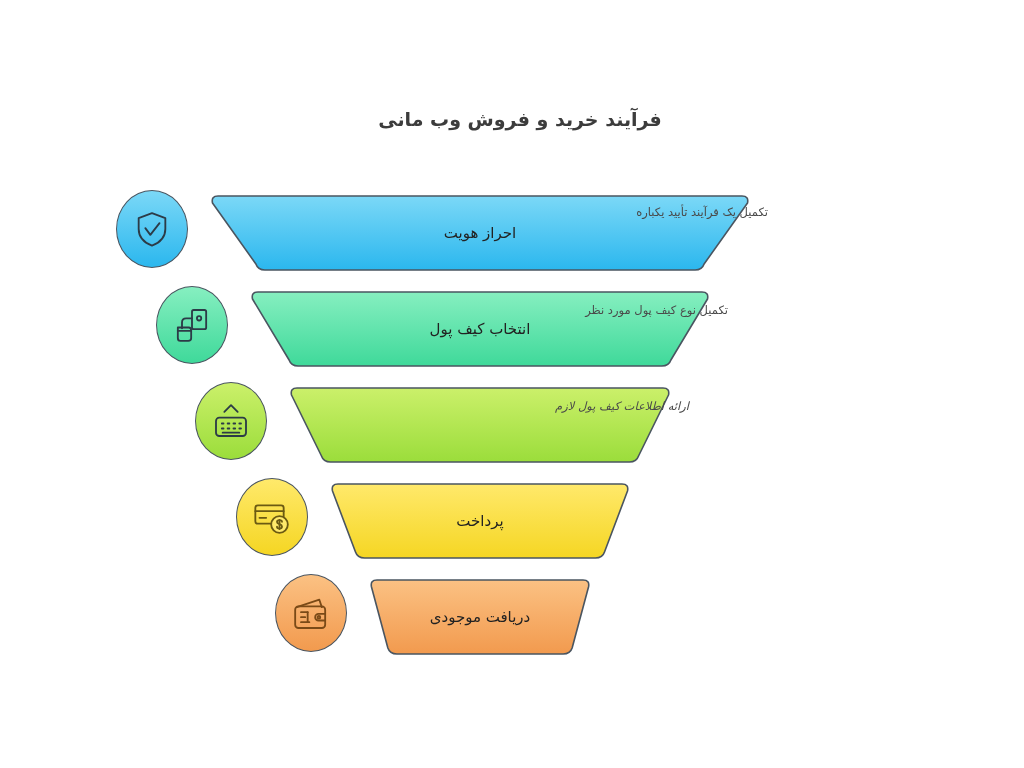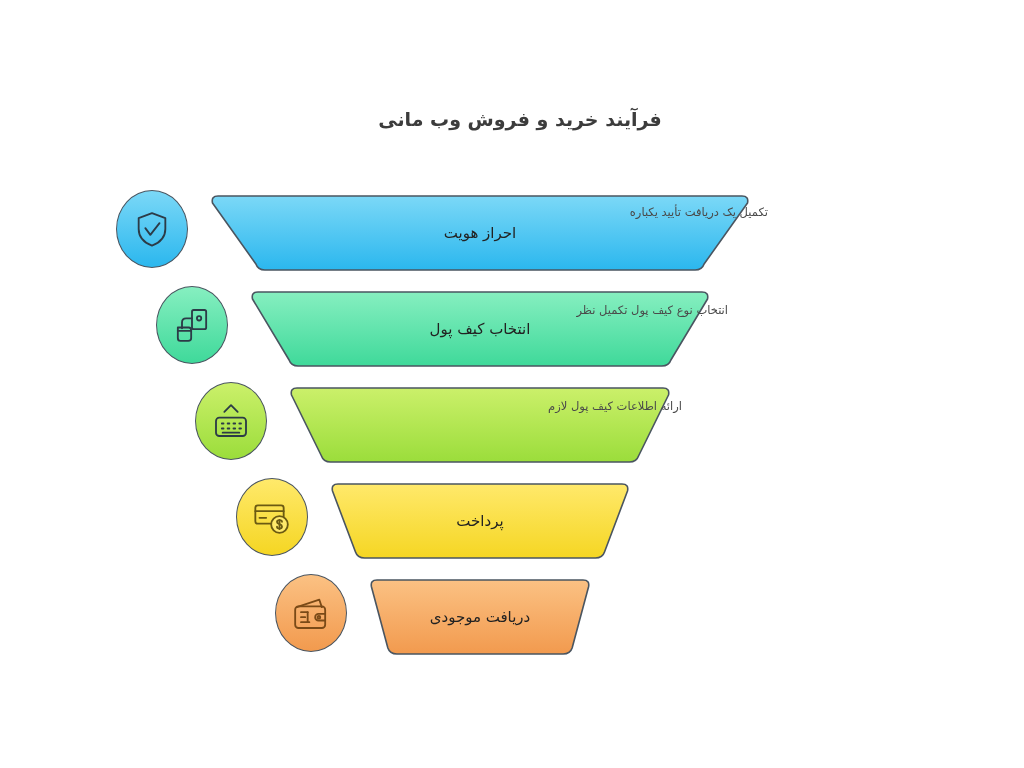--- a/index.html
+++ b/index.html
@@ -124,21 +124,21 @@
                 <linearGradient id="g0" x1="0" y1="0" x2="0" y2="1">
                   <stop offset="0%" stop-color="#7BD8F7"></stop>
                   <stop offset="100%" stop-color="#2BB7EE"></stop>
                 </linearGradient>
               </defs>
               <path d="M 8 2 L 532 2 Q 539 2 537.5 9 L 494.1 70 Q 492.1 76 485.1 76 L 54.900000000000006 76 Q 47.900000000000006 76 45.900000000000006 70 L 2.5 9 Q 1 2 8 2 Z" fill="url(#g0)" stroke="#4a5560" stroke-width="1.6" stroke-linejoin="round"></path>
             </svg>
           </div>
           <div class="stage-label">احراز هویت</div>
         </div>
-        <div class="stage-desc" style="right: 256px; top: 14px; width: 170px;">تکمیل یک دریافت تأیید یکباره</div>
+        <div class="stage-desc" style="right: 256px; top: 14px; width: 170px;">تکمیل یک فرآیند تأیید یکباره</div>
       </div>
       <div class="stage-row" style="top: 286px;">
         <div class="stage-icon-badge" style="left: 156px; background: linear-gradient(rgb(134, 239, 192) 0%, rgb(63, 217, 154) 100%); border: 1.6px solid rgb(74, 85, 96);">
           <svg viewBox="0 0 48 48" fill="none" stroke="#2c3b47" stroke-width="2.2" stroke-linecap="round" stroke-linejoin="round">
             <rect x="24" y="6" width="17" height="23" rx="2"></rect>
             <circle cx="32.5" cy="16" r="2.6"></circle>
             <path d="M24 16 L17 16 C14 16 12 18 12 21 V28"></path>
             <path d="M7 27 H20 C22 27 23 28.5 23 30.5 V40 C23 42 21.5 43 19.5 43 H10 C8 43 7 41.5 7 39.5 Z"></path>
             <path d="M7 31 H23"></path>
           </svg>
@@ -150,21 +150,21 @@
                 <linearGradient id="g1" x1="0" y1="0" x2="0" y2="1">
                   <stop offset="0%" stop-color="#86EFC0"></stop>
                   <stop offset="100%" stop-color="#3FD99A"></stop>
                 </linearGradient>
               </defs>
               <path d="M 8 2 L 452 2 Q 459 2 457.5 9 L 420.9 70 Q 418.9 76 411.9 76 L 48.1 76 Q 41.1 76 39.1 70 L 2.5 9 Q 1 2 8 2 Z" fill="url(#g1)" stroke="#4a5560" stroke-width="1.6" stroke-linejoin="round"></path>
             </svg>
           </div>
           <div class="stage-label">انتخاب کیف پول</div>
         </div>
-        <div class="stage-desc" style="right: 296px; top: 16px; width: 170px;">انتخاب نوع کیف پول تکمیل نظر</div>
+        <div class="stage-desc" style="right: 296px; top: 16px; width: 170px;">تکمیل نوع کیف پول مورد نظر</div>
       </div>
       <div class="stage-row" style="top: 382px;">
         <div class="stage-icon-badge" style="left: 195px; background: linear-gradient(rgb(203, 240, 106) 0%, rgb(155, 221, 59) 100%); border: 1.6px solid rgb(74, 85, 96);">
           <svg viewBox="0 0 48 48" fill="none" stroke="#2c3b47" stroke-width="2.2" stroke-linecap="round" stroke-linejoin="round">
             <path d="M16 13 L24 5 L32 13"></path>
             <rect x="6" y="20" width="36" height="22" rx="4"></rect>
             <path d="M13 27 h2 M20 27 h2 M27 27 h2 M34 27 h2"></path>
             <path d="M13 33 h2 M20 33 h2 M27 33 h2 M34 33 h2"></path>
             <path d="M14 38 H34"></path>
           </svg>
@@ -175,21 +175,21 @@
               <defs>
                 <linearGradient id="g2" x1="0" y1="0" x2="0" y2="1">
                   <stop offset="0%" stop-color="#CBF06A"></stop>
                   <stop offset="100%" stop-color="#9BDD3B"></stop>
                 </linearGradient>
               </defs>
               <path d="M 8 2 L 374 2 Q 381 2 379.5 9 L 349.53 70 Q 347.53 76 340.53 76 L 41.47 76 Q 34.47 76 32.47 70 L 2.5 9 Q 1 2 8 2 Z" fill="url(#g2)" stroke="#4a5560" stroke-width="1.6" stroke-linejoin="round"></path>
             </svg>
           </div>
         </div>
-        <div class="stage-desc" style="right: 342px; top: 16px; width: 170px;">ارائه اطلاعات کیف پول لازم</div>
+        <div class="stage-desc" style="right: 335px; top: 16px; width: 170px; font-style: italic;">ارائه اطلاعات کیف پول لازم</div>
       </div>
       <div class="stage-row" style="top: 478px;">
         <div class="stage-icon-badge" style="left: 236px; background: linear-gradient(rgb(255, 233, 107) 0%, rgb(245, 214, 35) 100%); border: 1.6px solid rgb(74, 85, 96);">
           <svg viewBox="0 0 48 48" fill="none" stroke="#6b5a12" stroke-width="2.2" stroke-linecap="round" stroke-linejoin="round">
             <rect x="4" y="10" width="34" height="22" rx="3"></rect>
             <path d="M4 17 H38"></path>
             <path d="M9 25 H17"></path>
             <path d="M28 25 H34"></path>
             <circle cx="33" cy="33" r="10" fill="#FFE96B"></circle>
             <path d="M33 27.5 V38.5"></path>

